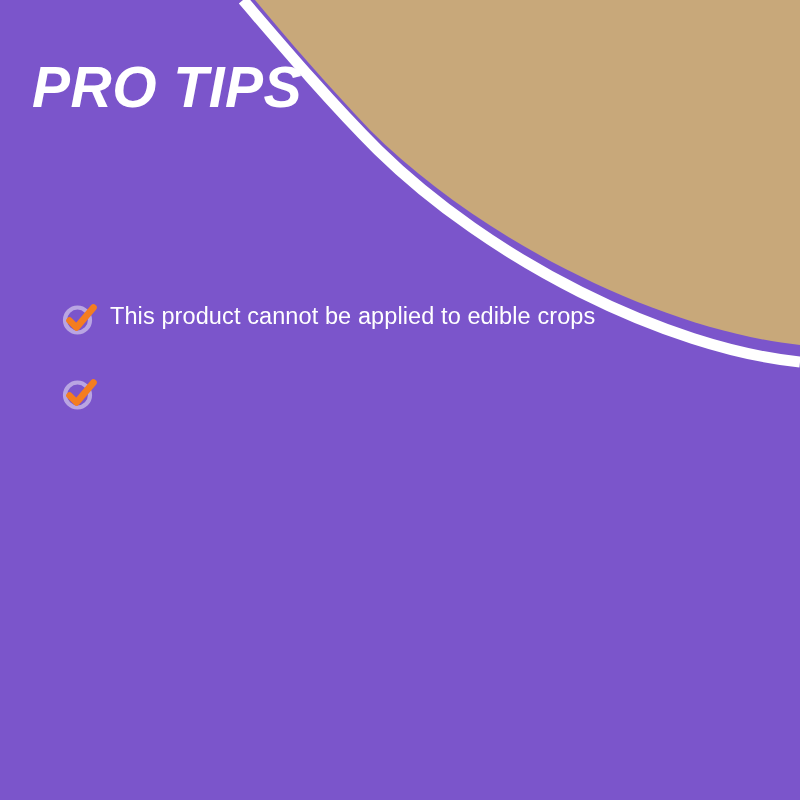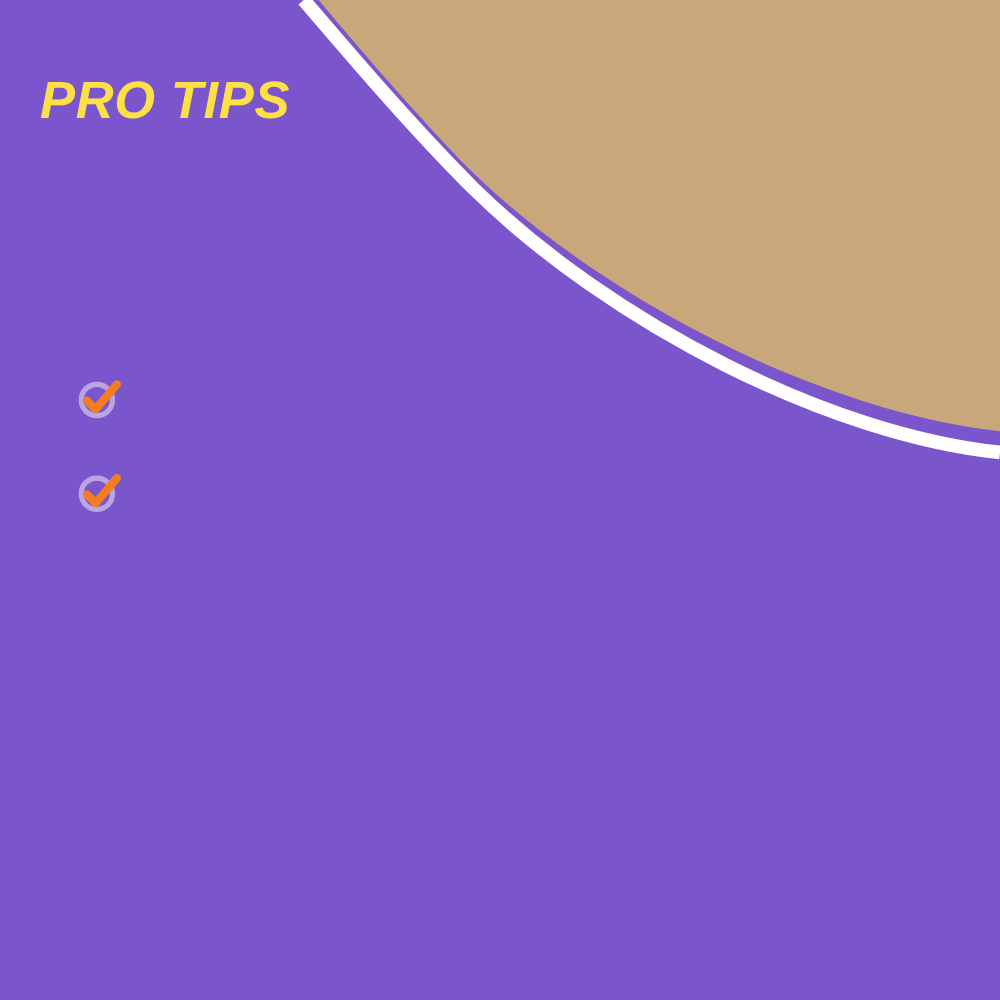--- a/index.html
+++ b/index.html
@@ -29,25 +29,25 @@
     display: block;
   }
 
   
   #page-title {
     position: absolute;
     left: 32px;
     top: 58px;
     margin: 0;
     font-family: "Liberation Sans", sans-serif;
-    font-size: 42px;
+    font-size: 57px;
     font-weight: 700;
     font-style: italic;
     letter-spacing: 0.5px;
-    color: #fde047;
+    color: #ffffff;
     line-height: 1.05;
     white-space: nowrap;
   }
 
   
   #tips-list {
     position: absolute;
     left: 60px;
     top: 297px;
     width: 690px;
@@ -106,20 +106,21 @@
 
   <ul id="tips-list">
 
     <li class="tip-item">
       <span class="tip-icon">
         <svg viewBox="0 0 40 40">
           <circle cx="17.5" cy="21" r="12.5" fill="none" stroke="#b9a5e2" stroke-width="4.2"></circle>
           <path d="M 9.5,21.5 L 16.5,28.5 L 33.5,8.5" fill="none" stroke="#f47d20" stroke-width="6.6" stroke-linecap="round" stroke-linejoin="round"></path>
         </svg>
       </span>
+      <span class="tip-text">This product cannot be applied to edible crops</span>
     </li>
 
     <li class="tip-item">
       <span class="tip-icon">
         <svg viewBox="0 0 40 40">
           <circle cx="17.5" cy="21" r="12.5" fill="none" stroke="#b9a5e2" stroke-width="4.2"></circle>
           <path d="M 9.5,21.5 L 16.5,28.5 L 33.5,8.5" fill="none" stroke="#f47d20" stroke-width="6.6" stroke-linecap="round" stroke-linejoin="round"></path>
         </svg>
       </span>
     </li>

